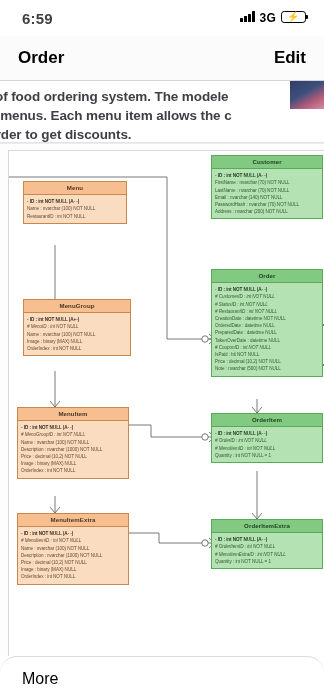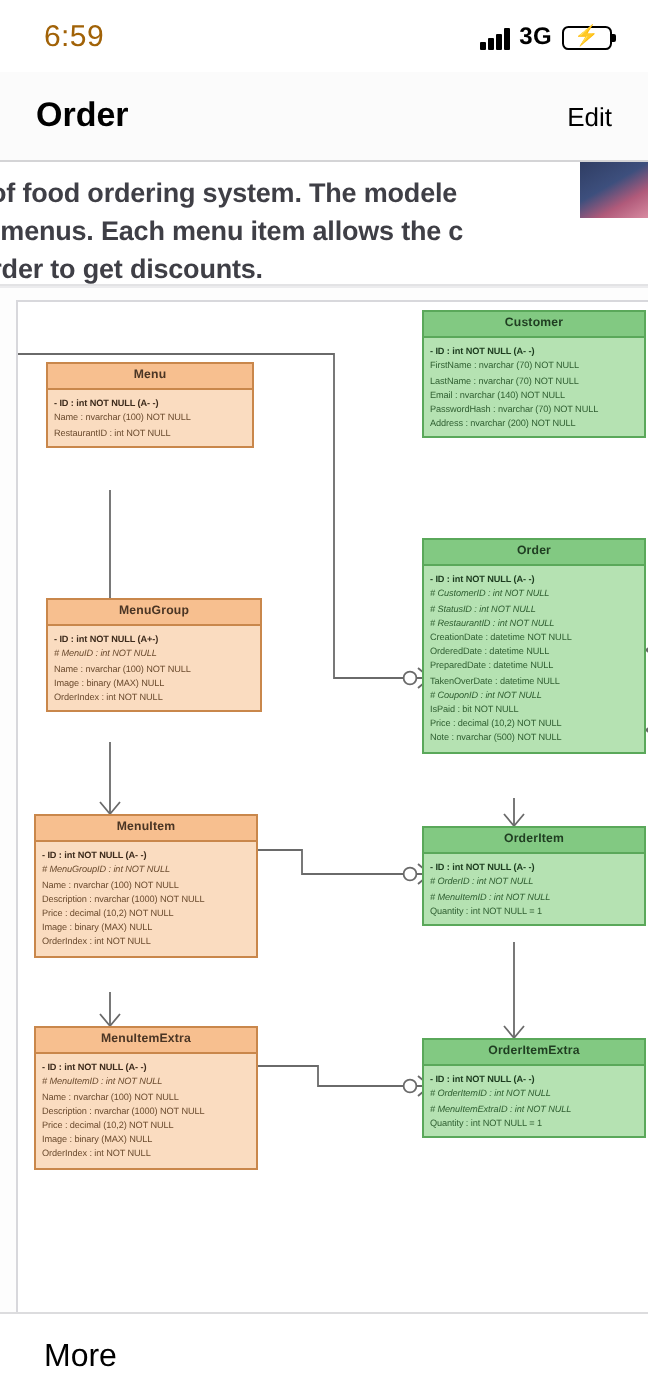--- a/index.html
+++ b/index.html
@@ -9,22 +9,22 @@
     background:#ffffff;
     -webkit-font-smoothing:antialiased;
   }
 
   
   .statusbar {
     height:36px; display:flex; align-items:center;
     justify-content:space-between; padding:0 18px 0 22px;
     background:#ffffff;
   }
-  .status-time { font-size:15px; font-weight:400; color:#a16207; letter-spacing:.2px; }
-  .status-right { display:flex; align-items:flex-end; gap:5px; }
+  .status-time { font-size:15px; font-weight:700; color:#404040; letter-spacing:.2px; }
+  .status-right { display:flex; align-items:flex-start; gap:5px; }
   .signal { display:flex; align-items:flex-end; gap:1.5px; height:11px; }
   .signal i { width:2.5px; background:#000; border-radius:.5px; display:block; }
   .signal i:nth-child(1){ height:4px; }
   .signal i:nth-child(2){ height:6px; }
   .signal i:nth-child(3){ height:8.5px; }
   .signal i:nth-child(4){ height:11px; }
   .net-label { font-size:12px; font-weight:600; color:#000; letter-spacing:.2px; }
   .battery { position:relative; width:25px; height:12px;
     border:1.2px solid #000; border-radius:3.2px; padding:1.3px; }
   .battery:after { content:""; position:absolute; right:-3.2px; top:3.4px;
@@ -33,21 +33,21 @@
   .battery .bolt { position:absolute; left:50%; top:50%;
     transform:translate(-52%,-50%); font-size:10px; color:#000; line-height:1; }
 
   
   .navbar {
     height:45px; display:flex; align-items:center; justify-content:space-between;
     padding:0 18px; background:#fbfbfb;
     border-bottom:.5px solid #d4d4d6;
   }
   .nav-done { font-size:17px; font-weight:700; color:#000; }
-  .nav-edit { font-size:13px; font-weight:400; color:#000; }
+  .nav-edit { font-size:17px; font-weight:700; color:#000; }
 
   
   .desc-strip {
     position:relative; height:62px; background:#fff;
     overflow:hidden; border-bottom:.5px solid #e3e3e5;
   }
   .desc-text {
     position:absolute; top:6px; left:-36px; width:420px;
     font-size:13.5px; font-weight:700; color:#3f3f46;
     line-height:19px; white-space:pre; letter-spacing:-.1px;
@@ -91,21 +91,21 @@
   .tbl.orange .row.pk { color:#3d2b1c; }
 
   .tbl.green { background:#82c982; border-color:#5aa85a; }
   .tbl.green .thead { background:#82c982; border-bottom-color:#5aa85a; color:#1f3d21; }
   .tbl.green .tbody { background:#b5e2b2; color:#2f5e31; }
   .tbl.green .row.pk { color:#1c3b1e; }
 
   
   .bottombar {
     height:44px; display:flex; align-items:center; padding:0 22px;
-    background:#ffffff; border-top:.5px solid #dcdcde;
+    background:#ffffff; border-top:.5px solid #dcdcde;border-radius:17px;
   }
   .more-btn { font-size:16px; color:#000; font-weight:400; }
 </style>
 </head>
 <body>
 
 <div class="statusbar">
   <div class="status-time">6:59</div>
   <div class="status-right">
     <span class="signal">

